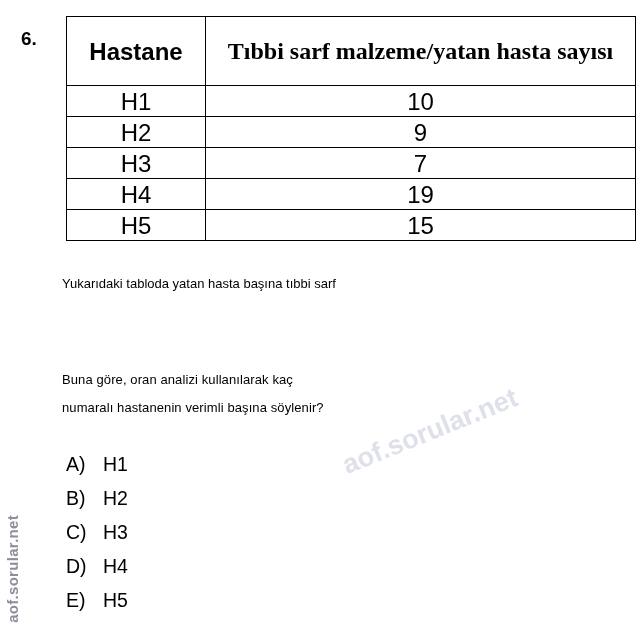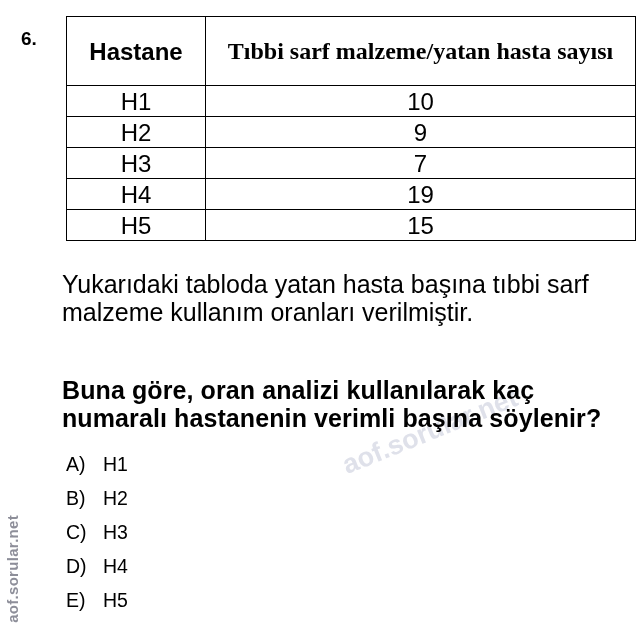--- a/index.html
+++ b/index.html
@@ -89,29 +89,29 @@
     height: 30px;
   }
   .col-name { width: 126px; }
   .col-value { width: 417px; font-family: Liberation Serif, serif; }
 
   
   .para {
     position: absolute;
     left: 62px;
     width: 546px;
-    font-size: 25px;
+    font-size: 13px;
     line-height: 28px;
     text-align: justify;
     text-justify: inter-word;
   }
   .para-intro { top: 270px; }
   .para-prompt {
-    top: 376px;
-    font-weight: bold;
+    top: 366px;
+    font-weight: normal;
     letter-spacing: 0.1px;
   }
   .para p { margin: 0; }
   .para-intro p:last-child,
   .para-prompt p:last-child { text-align: left; }
 
   
   .options {
     position: absolute;
     left: 66px;
@@ -168,21 +168,20 @@
     </tr>
     <tr>
       <td>H5</td>
       <td>15</td>
     </tr>
   </tbody>
 </table>
 
 <div class="para para-intro">
   <p>Yukarıdaki tabloda yatan hasta başına tıbbi sarf</p>
-  <p>malzeme kullanım oranları verilmiştir.</p>
 </div>
 
 <div class="para para-prompt">
   <p>Buna göre, oran analizi kullanılarak kaç</p>
   <p>numaralı hastanenin verimli başına söylenir?</p>
 </div>
 
 <div class="options">
   <div class="option-row">
     <span class="option-letter">A)</span>

